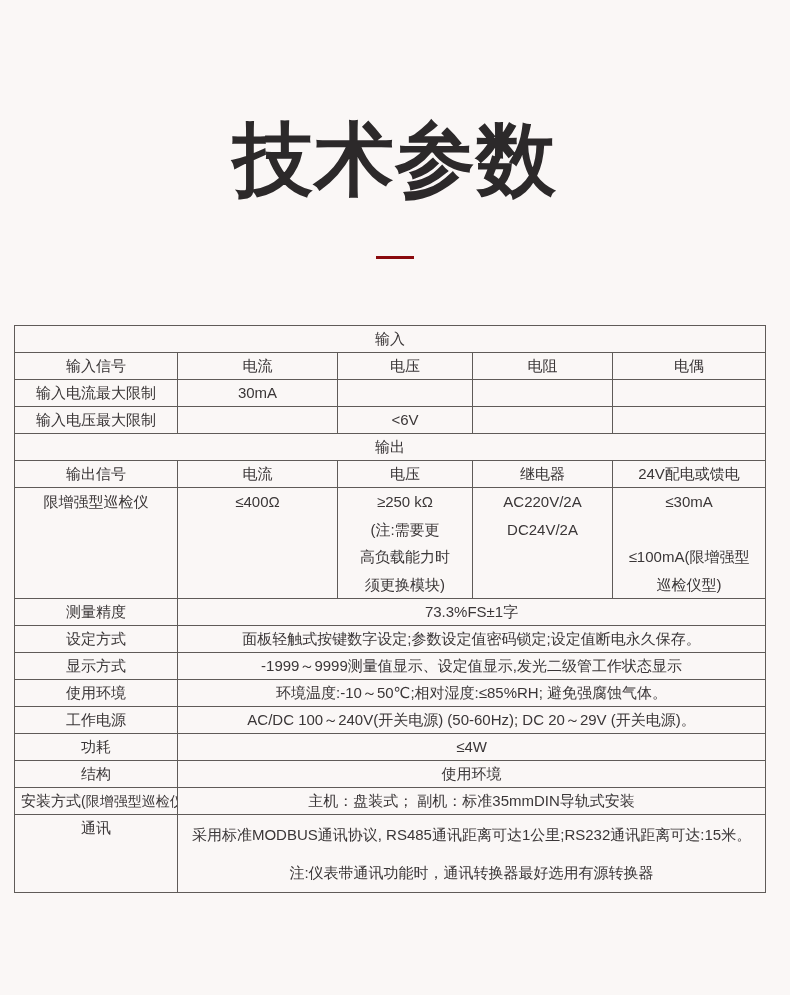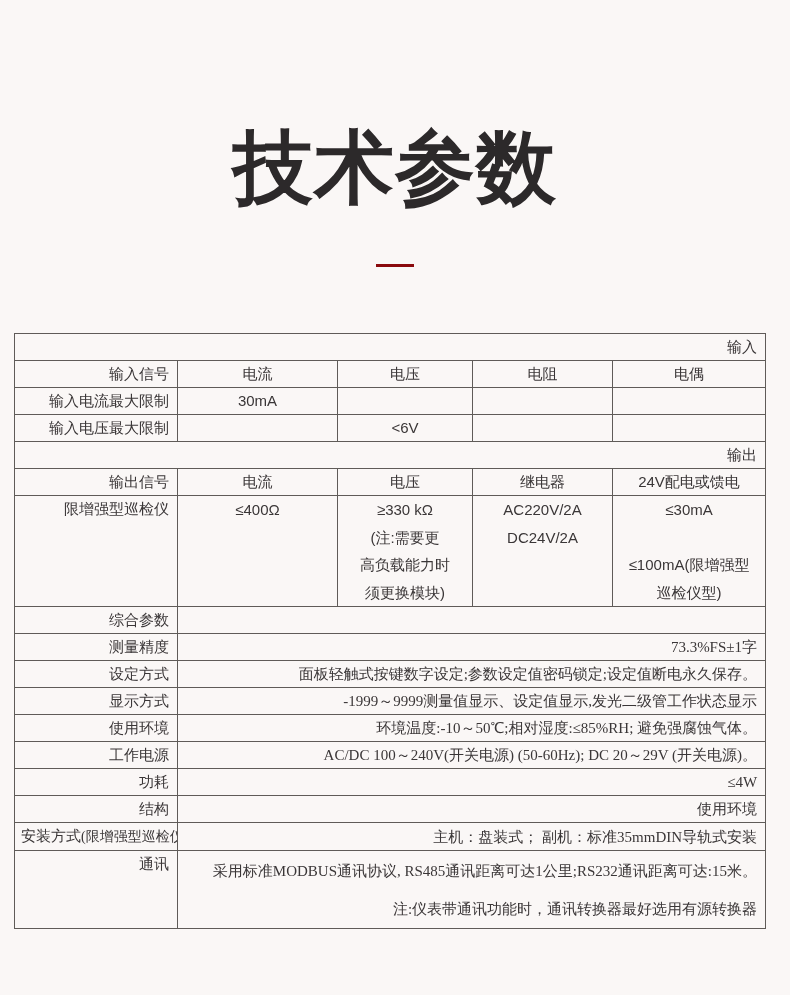--- a/index.html
+++ b/index.html
@@ -3,21 +3,21 @@
 <meta charset="utf-8">
 <style>
   html,body{margin:0;padding:0;}
   body{
     width:790px;height:995px;
     background:#faf7f6;
     font-family:"Liberation Sans","DejaVu Sans",sans-serif;
     overflow:hidden;
   }
   .page-title{
-    margin:12px;
+    margin:4px;
     padding-top:116px;
     text-align:center;
     font-size:80px;
     line-height:80px;
     font-weight:900;
     letter-spacing:1px;
     color:#2c292a;
   }
   .title-divider{
     width:38px;height:3px;
@@ -35,21 +35,21 @@
     border:1px solid #5f5b58;
     font-size:15px;
     color:#3a3637;
     padding:0 8px;
     height:26px;
     line-height:26px;
     vertical-align:middle;
     overflow:hidden;
   }
   .spec td.val{text-align:center;padding:0 4px;}
-  .spec td.left{text-align:right;padding:0 8px;font-family:Liberation Serif, serif;}
+  .spec td.left{text-align:center;padding:0 8px;}
   .spec td.top{vertical-align:top;}
   .spec td.pre{white-space:pre-line;line-height:27.5px;}
   .spec td.comm{white-space:pre-line;line-height:38px;padding-top:1px;}
   .spec td.fit{padding:0 2px 0 6px;white-space:nowrap;}
   .note{font-size:14px;}
 </style>
 </head>
 <body>
 
 <h1 class="page-title">技术参数</h1>
@@ -94,34 +94,30 @@
     <tr>
       <td class="left">输出信号</td>
       <td class="val">电流</td>
       <td class="val">电压</td>
       <td class="val">继电器</td>
       <td class="val">24V配电或馈电</td>
     </tr>
     <tr>
       <td class="left top pre">限增强型巡检仪</td>
       <td class="val top pre">≤400Ω</td>
-      <td class="val top pre">≥330 kΩ
+      <td class="val top pre">≥250 kΩ
 (注:需要更
 高负载能力时
 须更换模块)</td>
       <td class="val top pre">AC220V/2A
 DC24V/2A</td>
       <td class="val top pre">≤30mA
 
 ≤100mA(限增强型
 巡检仪型)</td>
-    </tr>
-    <tr>
-      <td class="left">综合参数</td>
-      <td colspan="4" class="left"></td>
     </tr>
     <tr>
       <td class="left">测量精度</td>
       <td colspan="4" class="left">73.3%FS±1字</td>
     </tr>
     <tr>
       <td class="left">设定方式</td>
       <td colspan="4" class="left">面板轻触式按键数字设定;参数设定值密码锁定;设定值断电永久保存。</td>
     </tr>
     <tr>

